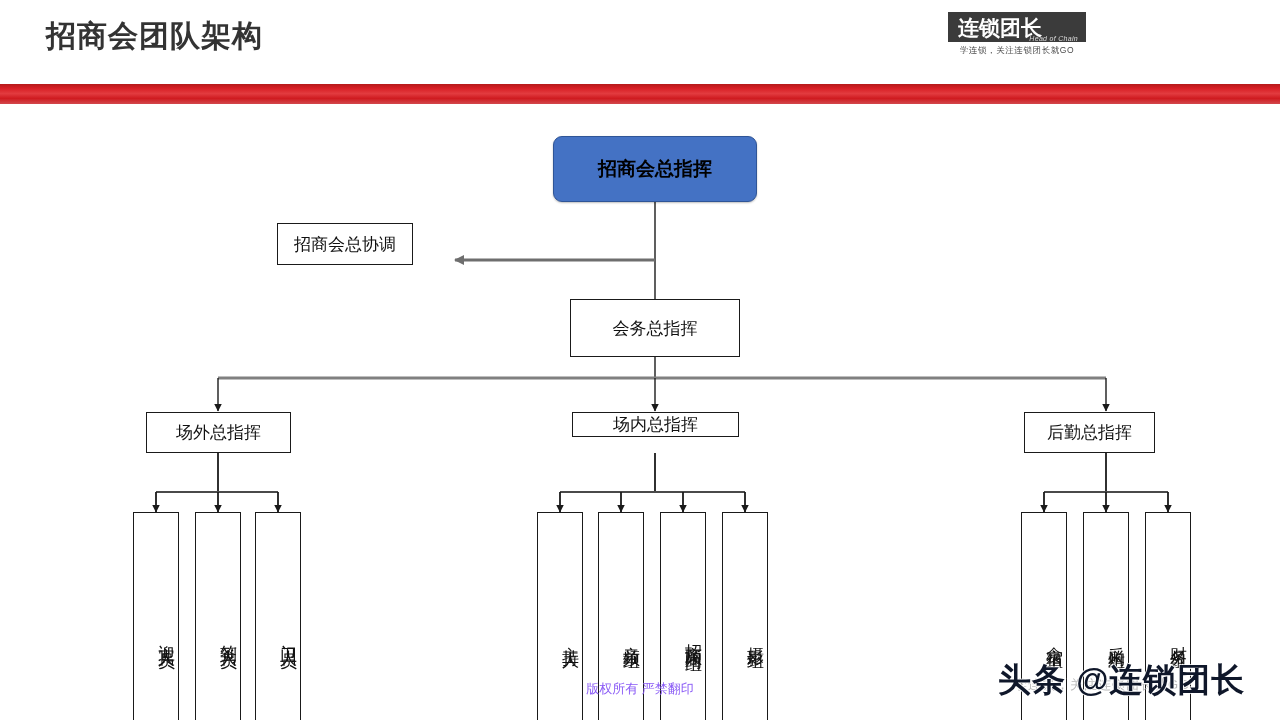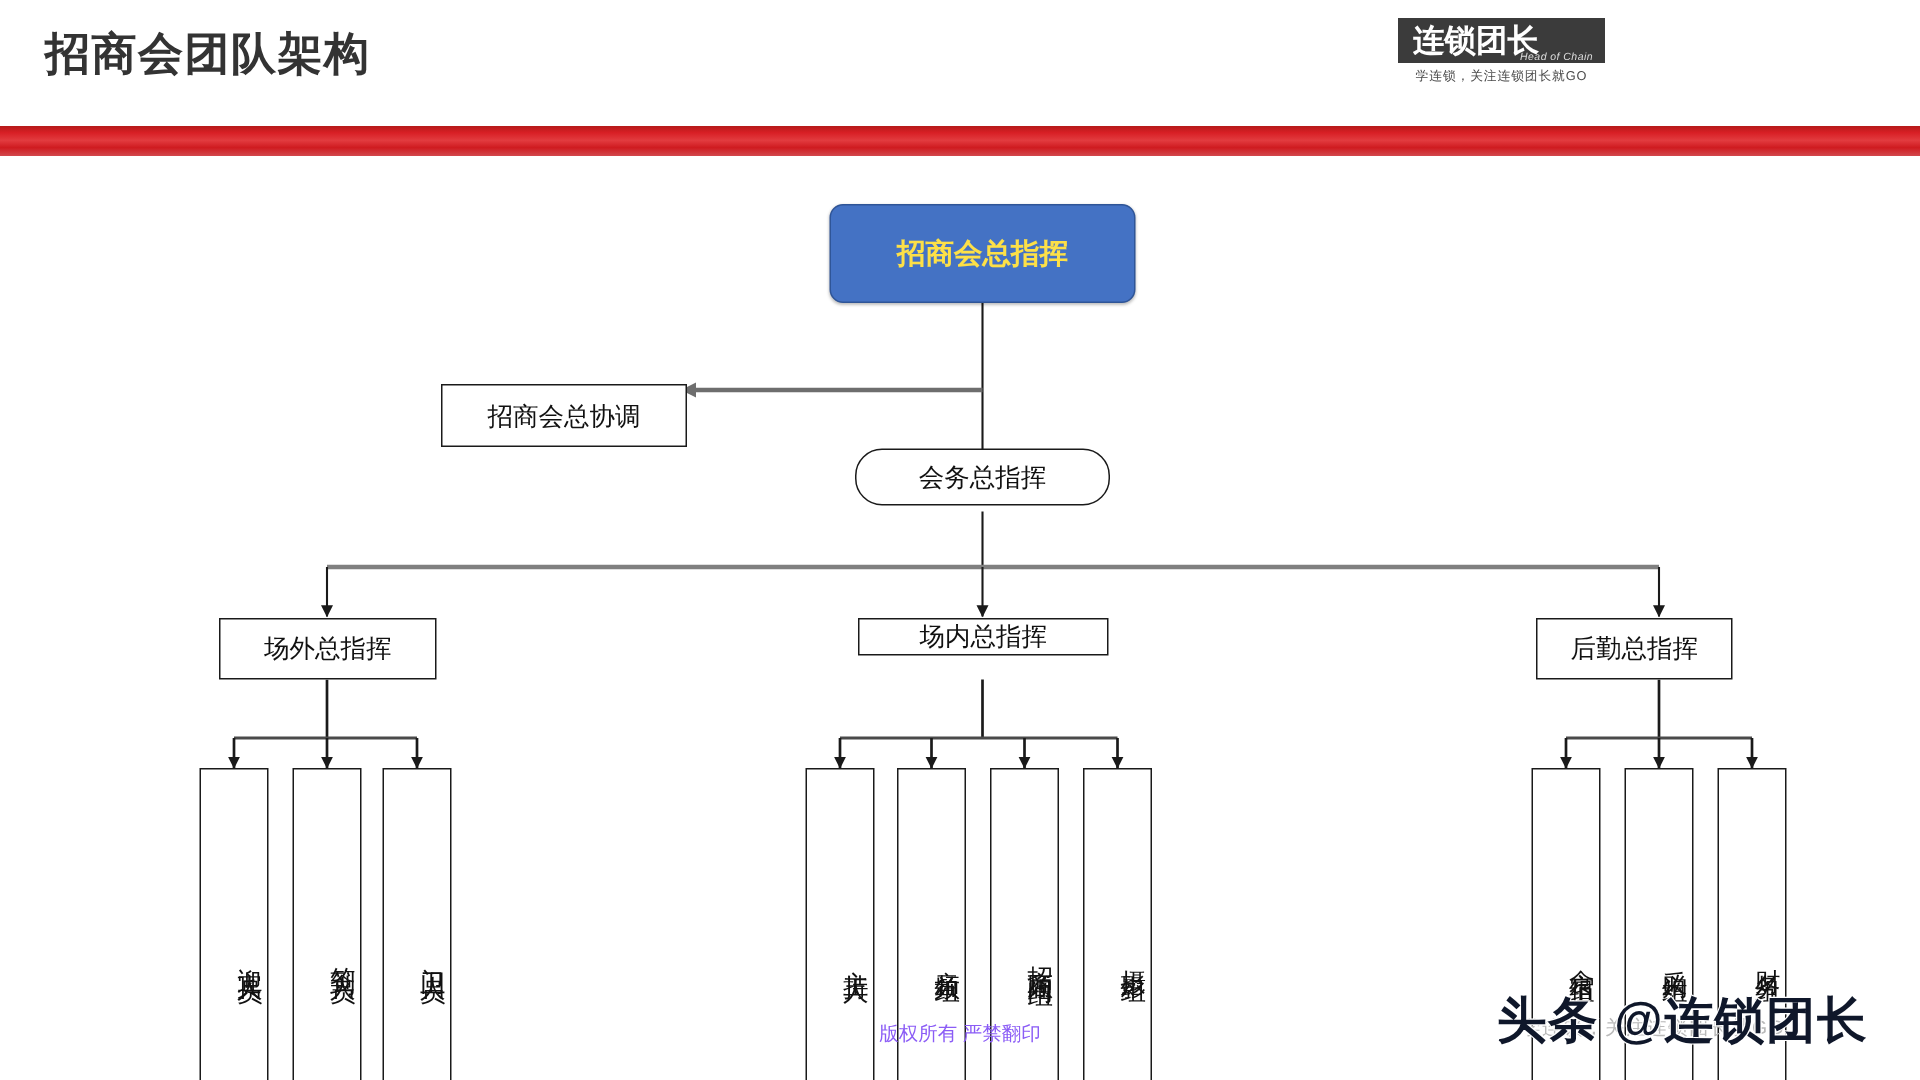--- a/index.html
+++ b/index.html
@@ -12,21 +12,21 @@
     height: 720px;
     position: relative;
     overflow: hidden;
     font-family: "Liberation Sans", "DejaVu Sans", sans-serif;
     color: #111111;
   }
 
   
   #slide-header {
     position: absolute;
-    left: 0; top: 0;
+    left: 16px; top: 0;
     width: 1084px;
     height: 84px;
     background: #ffffff;
   }
   #page-title {
     position: absolute;
     left: 30px;
     top: 16px;
     font-size: 30px;
     font-weight: bold;
@@ -117,21 +117,21 @@
     background: #ffffff;
     border: 1px solid #1a1a1a;
     font-size: 17px;
     color: #111111;
     white-space: nowrap;
   }
   .node.root {
     background: #4472c4;
     border: 1px solid #2f5597;
     border-radius: 9px;
-    color: #fde047;
+    color: #000000;
     font-weight: bold;
     font-size: 19px;
     box-shadow: 0 1px 2px rgba(0,0,0,0.25);
   }
   .node.vertical {
     writing-mode: vertical-rl;
     text-orientation: upright;
     letter-spacing: 3px;
     align-items: flex-start;
     justify-content: center;
@@ -236,23 +236,23 @@
 
     <path d="M1106,349 L1106,388" stroke="#1a1a1a" stroke-width="1.8" fill="none"></path>
     <path d="M1044,388 L1168,388" stroke="#4a4a4a" stroke-width="2" fill="none"></path>
     <path d="M1044,388 L1044,408" stroke="#1a1a1a" stroke-width="1.8" fill="none" marker-end="url(#arrow-black)"></path>
     <path d="M1106,388 L1106,408" stroke="#1a1a1a" stroke-width="1.8" fill="none" marker-end="url(#arrow-black)"></path>
     <path d="M1168,388 L1168,408" stroke="#1a1a1a" stroke-width="1.8" fill="none" marker-end="url(#arrow-black)"></path>
   </svg>
 
   <div class="node root" style="left:553px; top:32px; width:204px; height:66px;">招商会总指挥</div>
 
-  <div class="node" style="left:277px; top:152px; width:164px; height:42px;margin-left:17px;">招商会总协调</div>
-
-  <div class="node" style="left:570px; top:195px; width:170px; height:38px;border-radius:18px;">会务总指挥</div>
+  <div class="node" style="left:277px; top:119px; width:136px; height:42px;">招商会总协调</div>
+
+  <div class="node" style="left:570px; top:195px; width:170px; height:58px;">会务总指挥</div>
 
   <div class="node" style="left:146px; top:308px; width:145px; height:41px;font-family:Liberation Mono, monospace;">场外总指挥</div>
   <div class="node" style="left:572px; top:308px; width:167px; height:25px;">场内总指挥</div>
   <div class="node" style="left:1024px; top:308px; width:131px; height:41px;">后勤总指挥</div>
 
   <div class="node vertical" style="left:133px; top:408px; width:46px; height:242px;">迎宾人员</div>
   <div class="node vertical" style="left:195px; top:408px; width:46px; height:242px;">签到人员</div>
   <div class="node vertical" style="left:255px; top:408px; width:46px; height:242px;">门卫人员</div>
 
   <div class="node vertical" style="left:537px; top:408px; width:46px; height:242px;">主持人</div>

